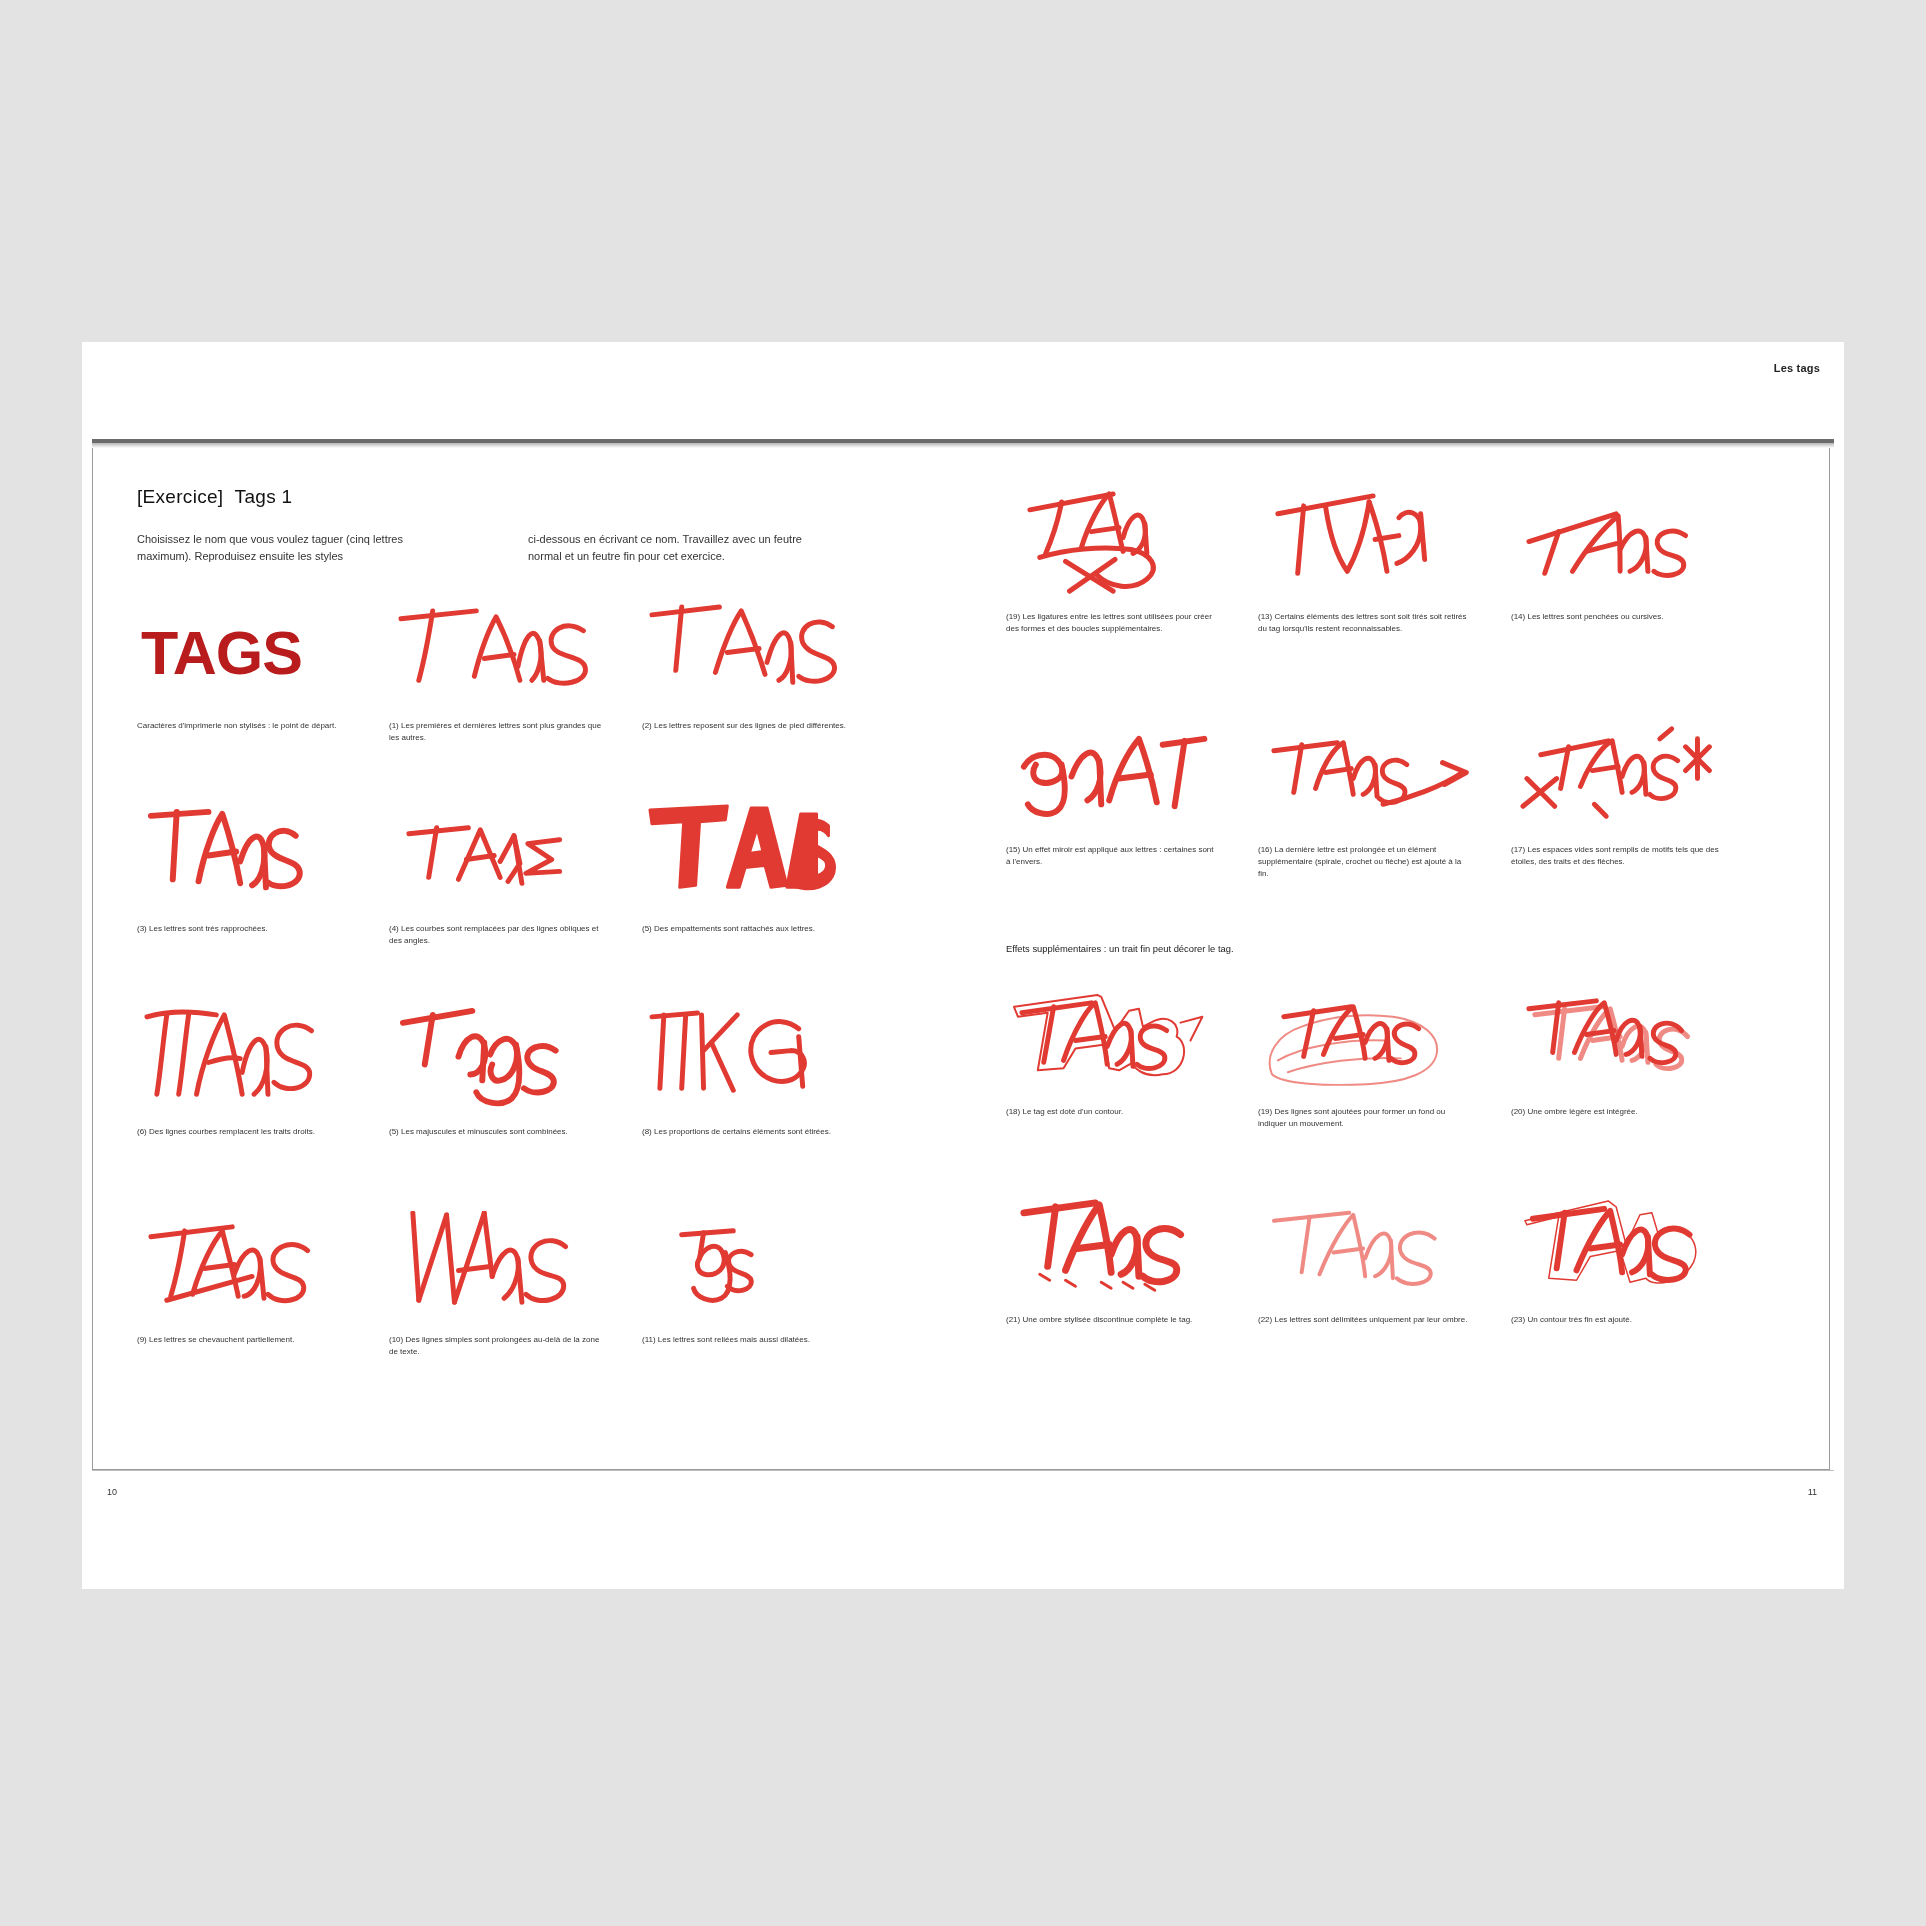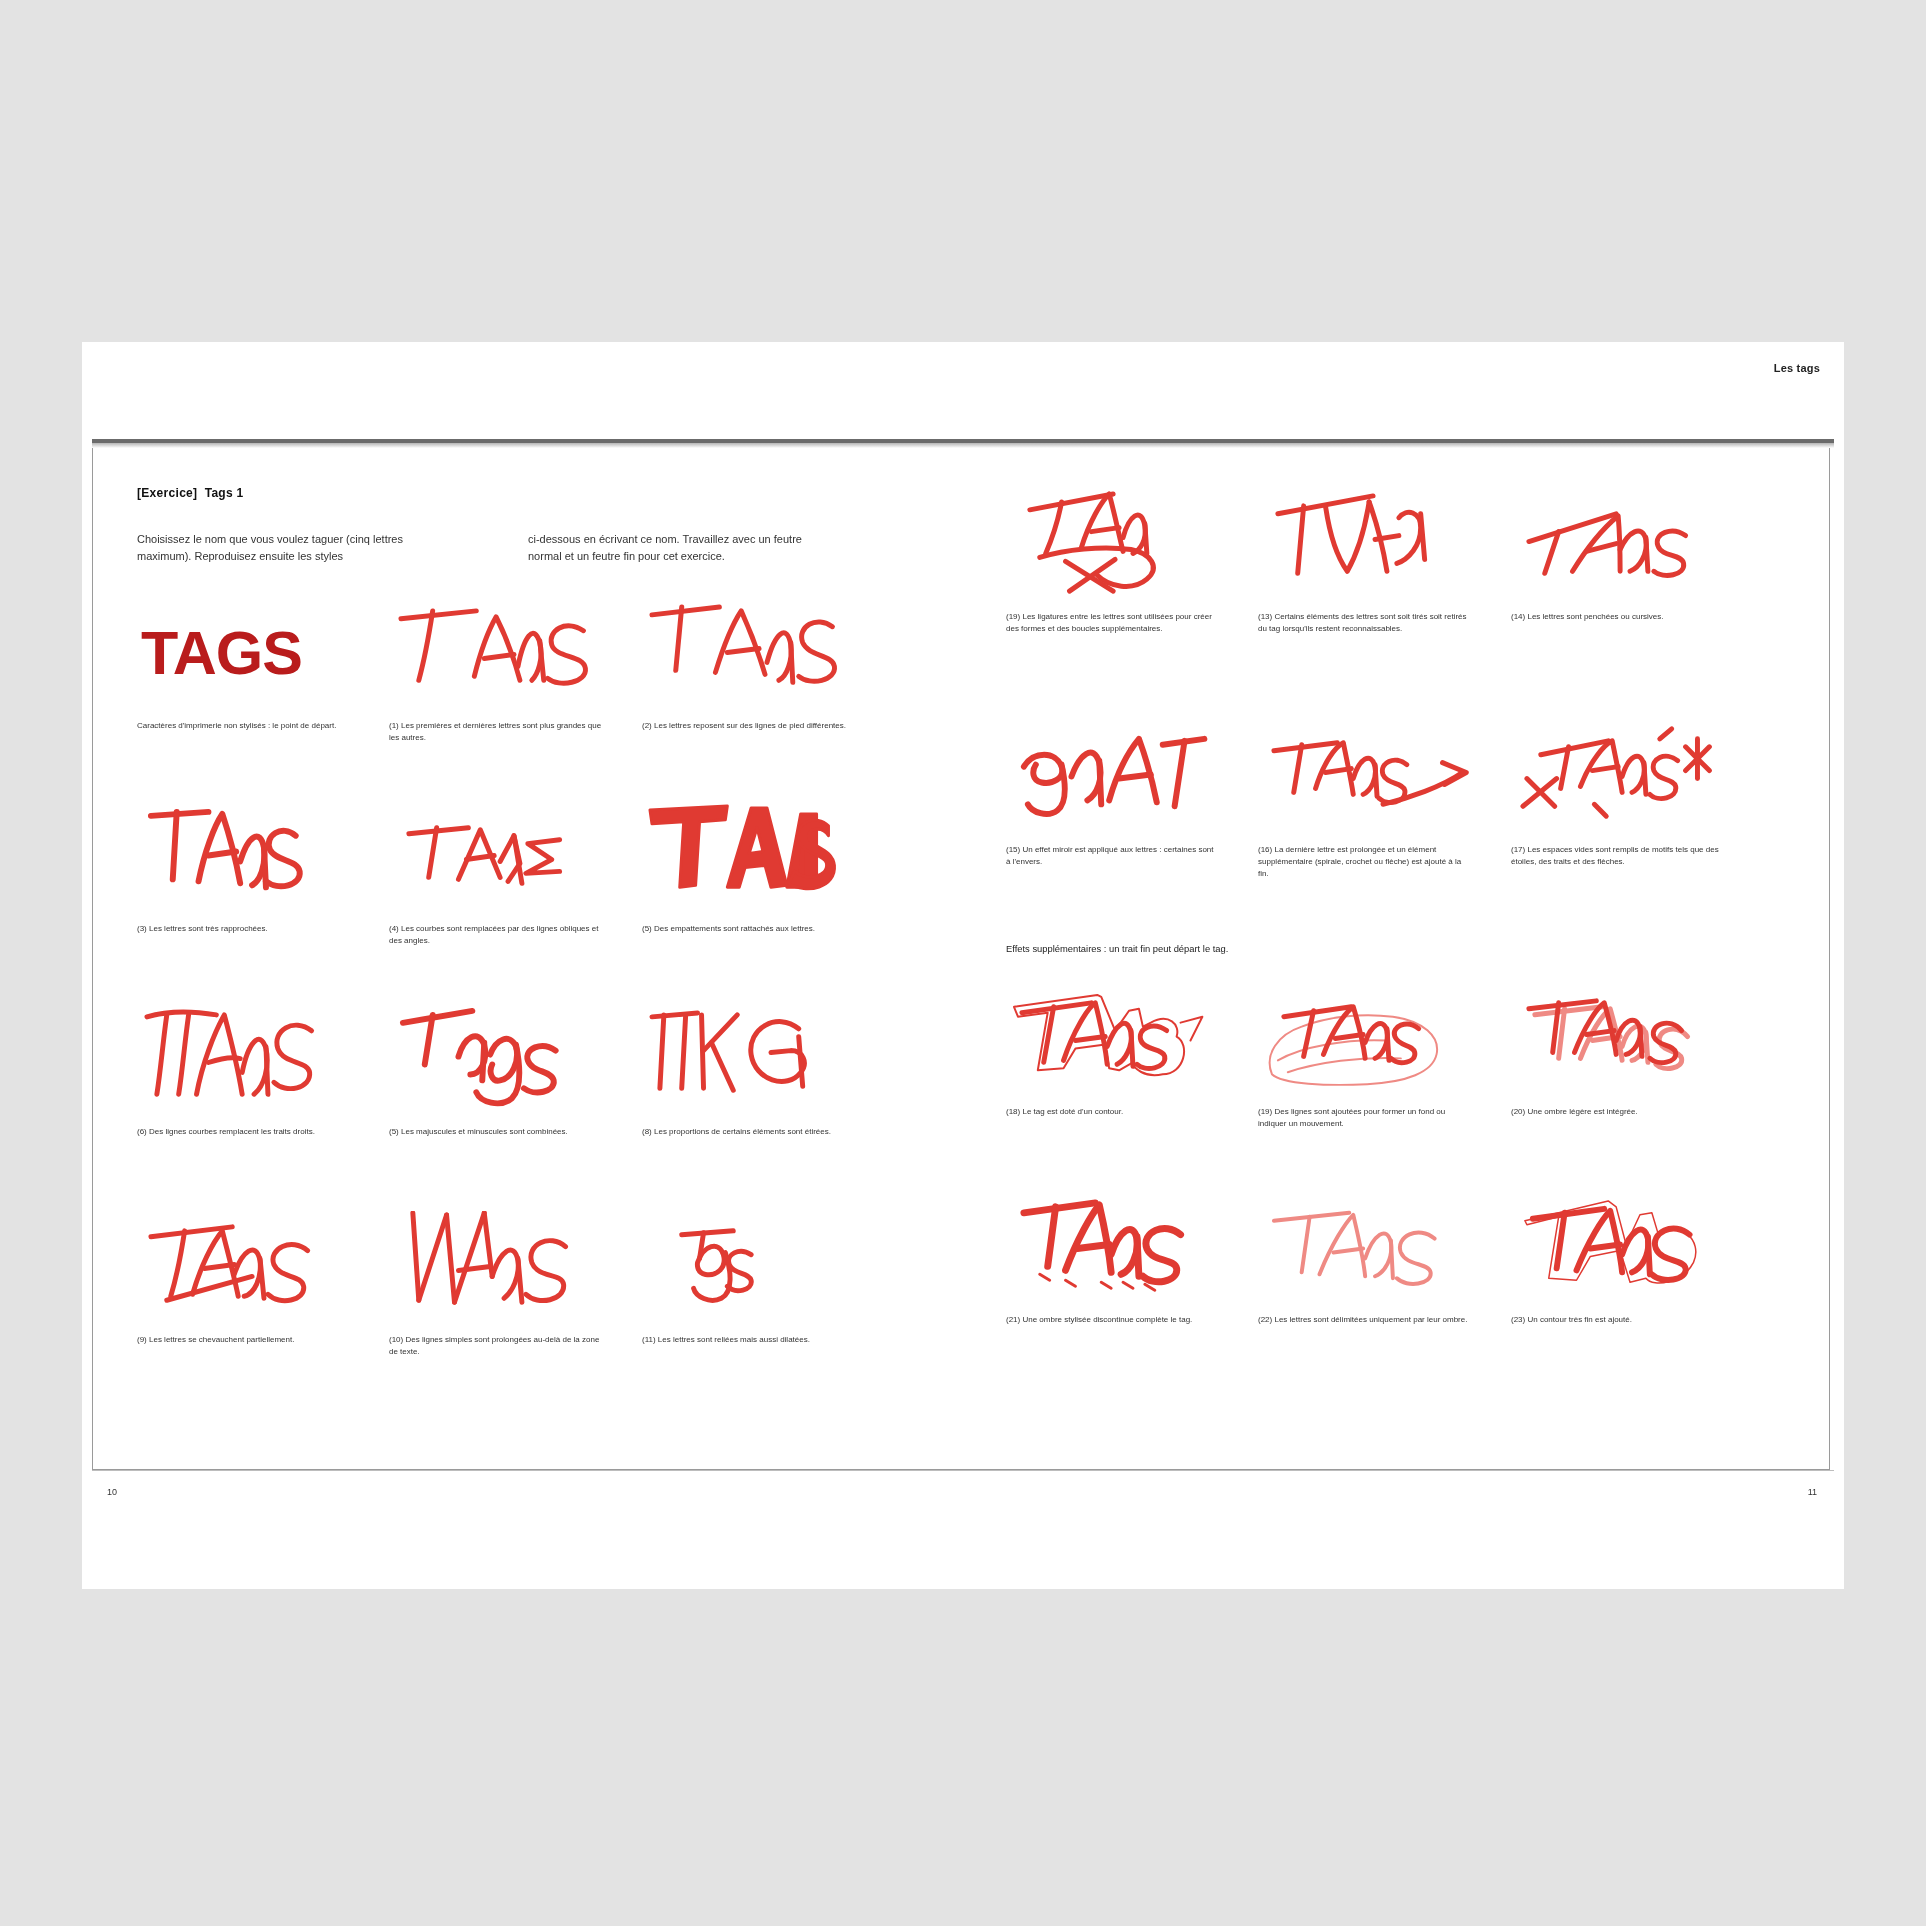--- a/index.html
+++ b/index.html
@@ -69,22 +69,22 @@
     height: 100%;
     box-sizing: border-box;
   }
   .page-left { left: 0; width: 869px; }
   .page-right { left: 869px; width: 869px; }
 
   .exercise-title {
     position: absolute;
     left: 44px;
     top: 38px;
-    font-size: 12px;
-    font-weight: bold;
+    font-size: 19px;
+    font-weight: normal;
     color: #111;
     letter-spacing: 0.3px;
   }
   .exercise-title .bracket { color: #111; }
   .intro {
     position: absolute;
     top: 83px;
     font-size: 11px;
     line-height: 1.55;
     color: #333;
@@ -488,21 +488,21 @@
                 <path d="M188,18 L188,58"></path>
                 <path d="M150,18 L162,8"></path>
                 <path d="M84,84 L96,96"></path>
               </g>
             </svg>
           </div>
           <div class="caption">(17) Les espaces vides sont remplis de motifs tels que des étoiles, des traits et des flèches.</div>
         </div>
       </div>
 
-      <div class="section-note" style="top:495px;">Effets supplémentaires : un trait fin peut départ le tag.</div>
+      <div class="section-note" style="top:495px;">Effets supplémentaires : un trait fin peut décorer le tag.</div>
 
       <div class="grid" style="left:44px; top:535px;">
 
         <div class="cell" style="left:0px; top:0px;">
           <div class="art">
             <svg width="248" height="119" viewBox="0 0 250 120">
               <g fill="none" stroke="#e03a32" stroke-width="5" stroke-linecap="round" stroke-linejoin="round">
                 <path d="M16,30 L86,20"></path>
                 <path d="M48,24 L38,80"></path>
                 <path d="M58,78 C68,48 82,26 90,20 C96,44 100,64 102,82"></path>

